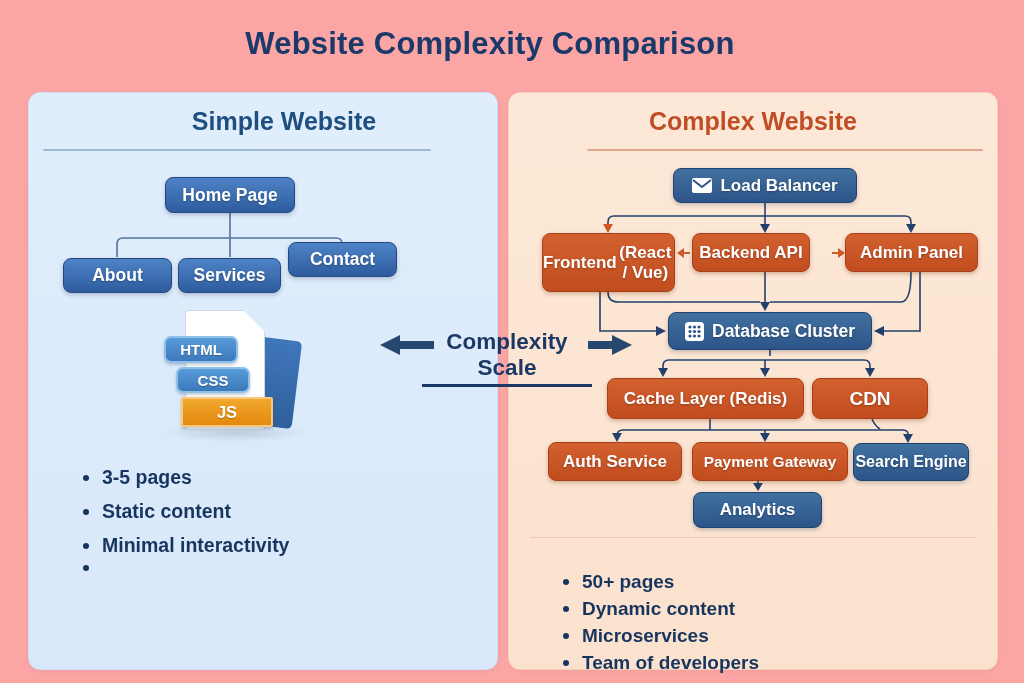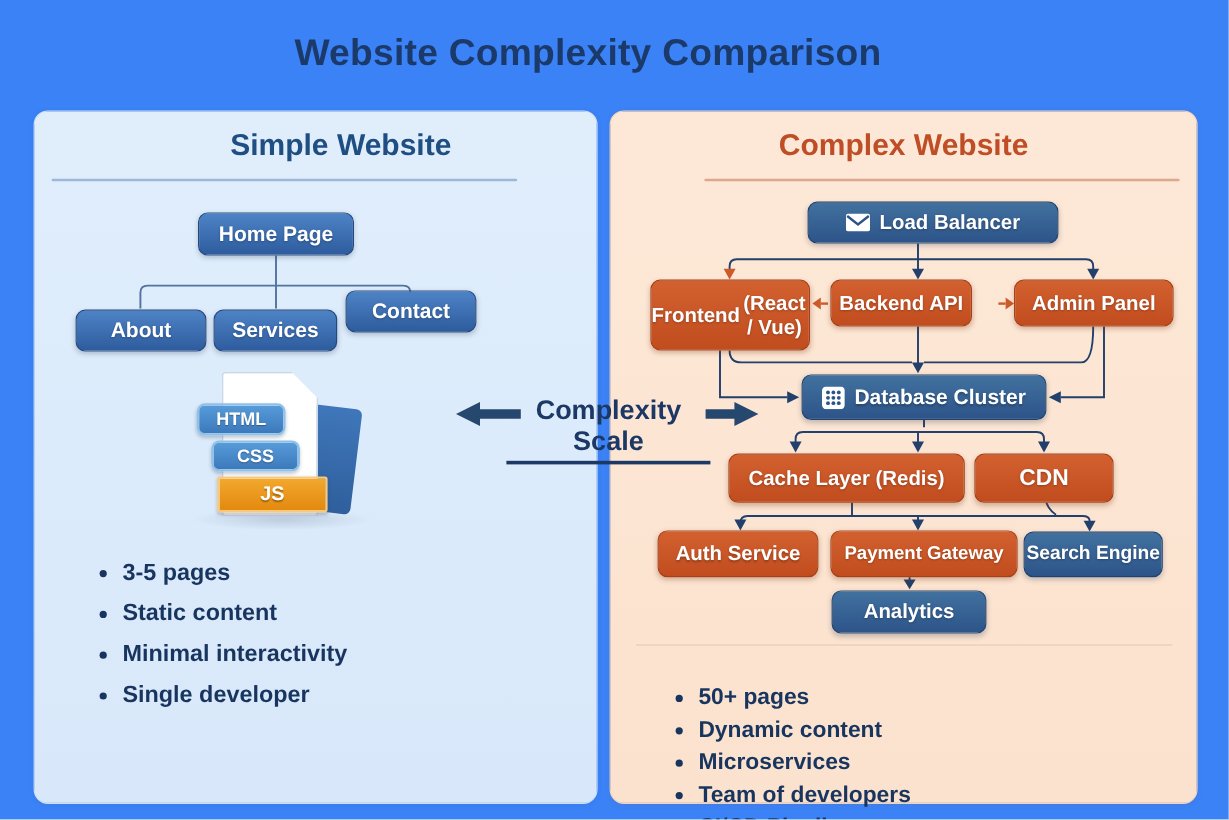--- a/index.html
+++ b/index.html
@@ -1,19 +1,19 @@
 <!DOCTYPE html>
 <html><head>
 <meta charset="utf-8">
 <style>
   * { margin:0; padding:0; box-sizing:border-box; }
   html,body { background:#fff; }
   body { font-family:"Liberation Sans", sans-serif; }
   #stage {
-    position:relative; width:1024px; height:683px; background:#3b82f6;
+    position:relative; width:1024px; height:683px; background:#fca5a5;
     overflow:hidden;
   }
   
   .main-title {
     position:absolute; left:0; top:26px; width:980px; text-align:center;
     font-size:31px; font-weight:bold; color:#1b3a69; letter-spacing:.2px;
   }
   
   .panel { position:absolute; top:92px; height:578px; border-radius:12px; }
   .panel-simple {
@@ -212,32 +212,32 @@
   <div class="doc-page"></div>
   <div class="doc-fold"></div>
   <div class="badge badge-blue badge-html">HTML</div>
   <div class="badge badge-blue badge-css">CSS</div>
   <div class="badge badge-js badge-jsx">JS</div>
 
   <ul class="bullets bullets-simple">
     <li><span class="dot"></span><span>3-5 pages</span></li>
     <li><span class="dot"></span><span>Static content</span></li>
     <li><span class="dot"></span><span>Minimal interactivity</span></li>
-    <li><span class="dot"></span><span>Single developer</span></li>
+    <li><span class="dot"></span></li>
   </ul>
 
   <div class="scale-label">Complexity Scale</div>
 
   <div class="panel panel-complex">
     <div class="panel-heading">Complex Website</div>
     <div class="heading-rule"></div>
   </div>
   <div class="faint-rule"></div>
 
-  <div class="node nblue" style="left:673px; top:168px; width:209px; height:35px;">
+  <div class="node nblue" style="left:673px; top:168px; width:184px; height:35px;">
     <span class="nicon">
       <svg width="20" height="15" viewBox="0 0 20 15">
         <rect x="0" y="0" width="20" height="15" rx="2" fill="#ffffff"></rect>
         <polyline points="1,2 10,9 19,2" fill="none" stroke="#2d5489" stroke-width="2"></polyline>
       </svg>
     </span>
     <span>Load Balancer</span>
   </div>
 
   <div class="node norange" style="left:542px; top:233px; width:133px; height:59px; flex-direction:row;">

